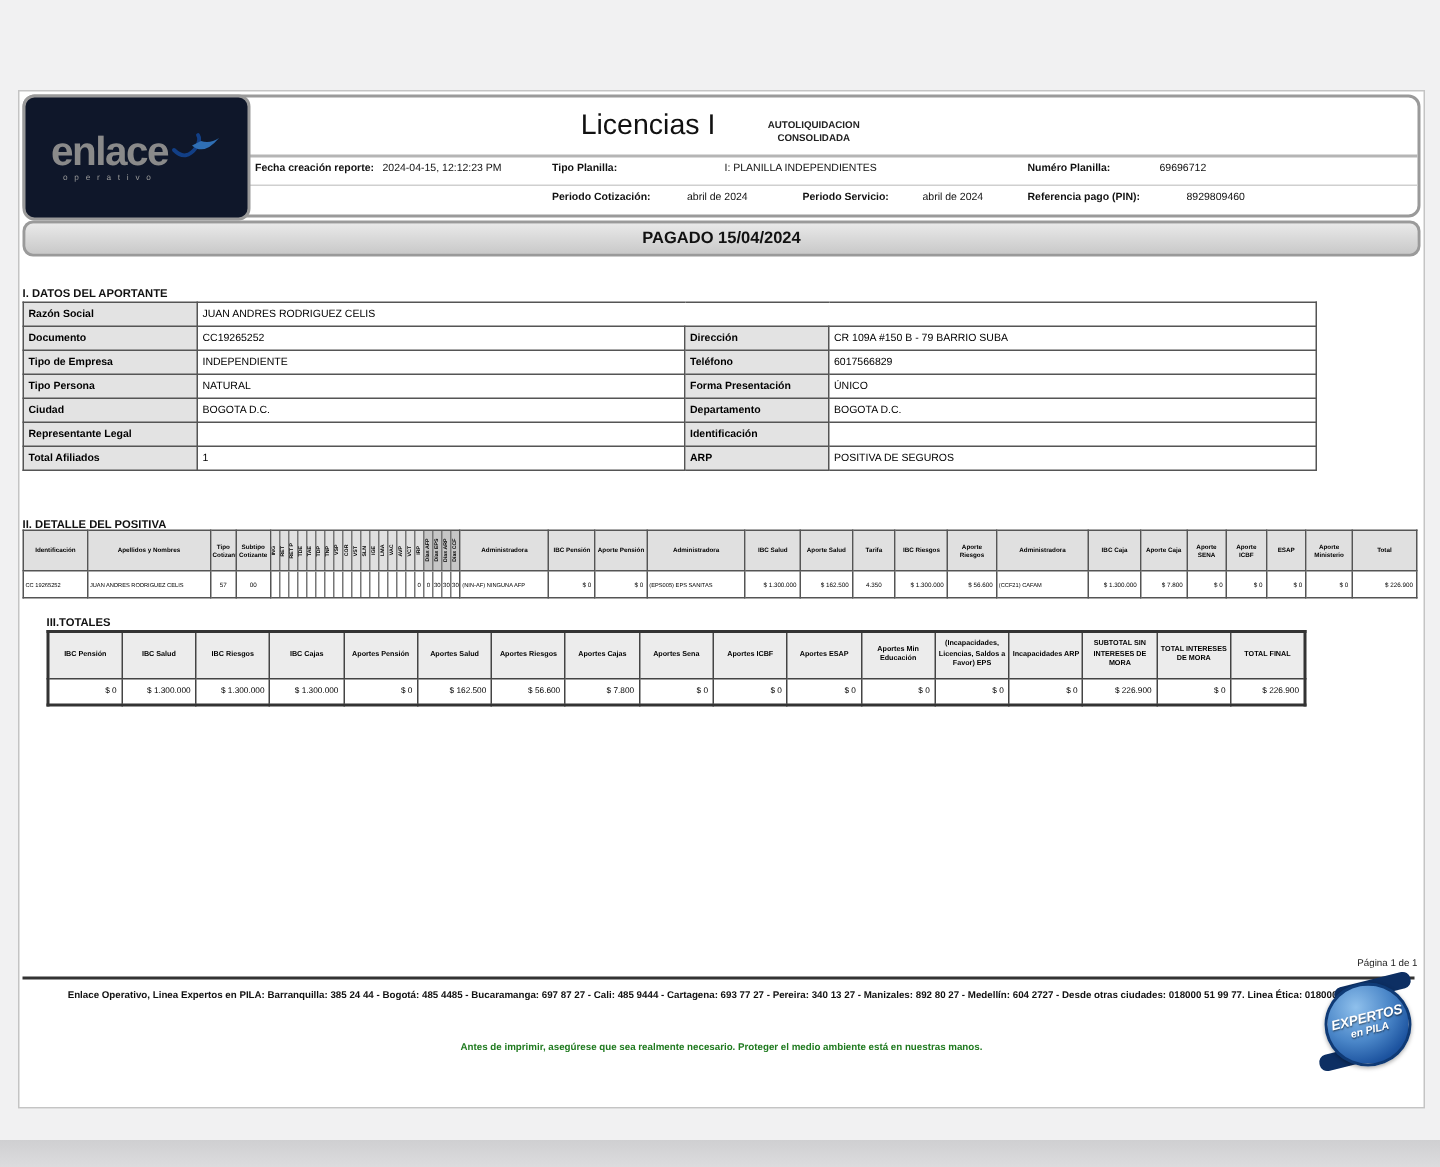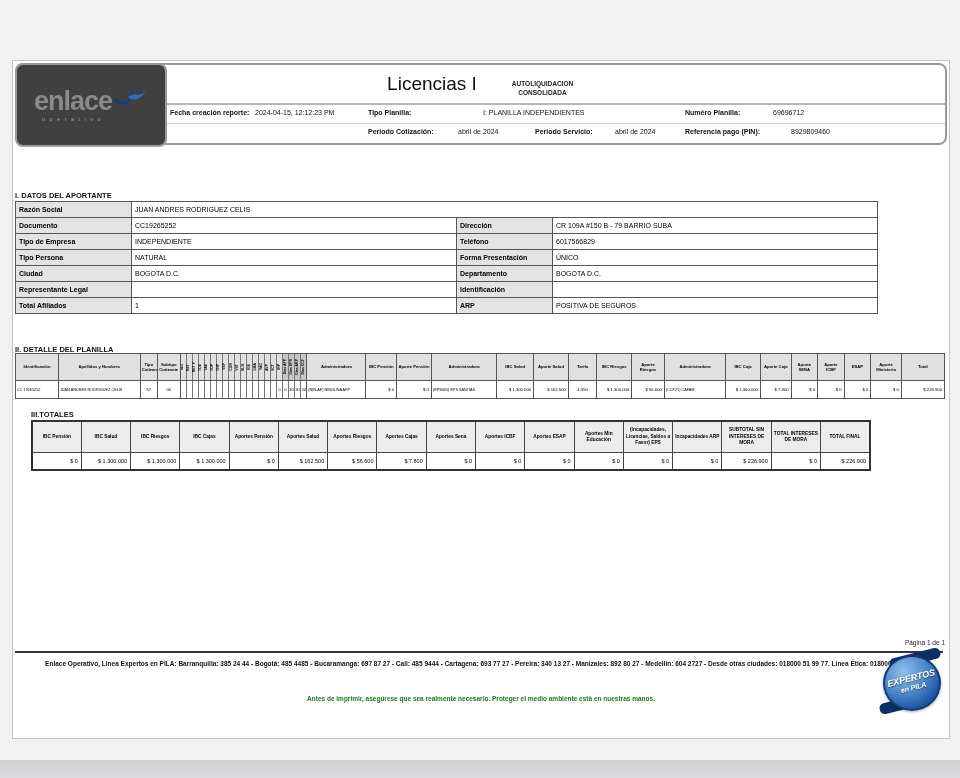--- a/index.html
+++ b/index.html
@@ -5,21 +5,21 @@
   html,body{margin:0;padding:0;width:960px;height:778px;background:#f1f1f2;
     font-family:"Liberation Sans",sans-serif;position:relative;overflow:hidden;}
   .page{position:absolute;left:12px;top:60px;width:936px;height:677px;background:#fff;
     border:1px solid #c4c4c4;}
   .bottom-strip{position:absolute;left:0;top:760px;width:960px;height:18px;
     background:linear-gradient(#cfcfd1,#dcdcde);}
   
   .header-box{position:absolute;left:2px;top:2px;width:928px;height:78px;
     border:2px solid #9a9a9a;border-radius:8px;background:#fff;}
   .logo-cell{position:absolute;left:-2px;top:-2px;width:148px;height:80px;
-    border:2px solid #9a9a9a;border-radius:8px;background:#404040;
+    border:2px solid #9a9a9a;border-radius:8px;background:#0f172a;
     display:flex;align-items:center;justify-content:center;z-index:2;text-align:right;}
   .logo-inner{display:flex;align-items:center;}
   .logo-text-wrap{display:flex;flex-direction:column;align-items:flex-start;}
   .logo-text{font-size:27px;font-weight:bold;color:#8a8a8a;letter-spacing:-1px;line-height:1;}
   .logo-sub{font-size:5.5px;color:#9a9a9a;letter-spacing:4.5px;margin-top:1px;margin-left:8px;}
   .logo-swoosh{margin-left:2px;margin-top:-8px;}
   .hdr-title{position:absolute;left:300px;top:8px;width:230px;text-align:center;
     font-size:19px;color:#111;}
   .hdr-sub{position:absolute;left:468px;top:14px;width:115px;text-align:center;
     font-size:6.5px;font-weight:bold;color:#222;line-height:1.4;}
@@ -127,20 +127,21 @@
     <span class="hf" style="left:756px;top:44px;">69696712</span>
 
     <span class="hf" style="left:351px;top:63px;"><b>Periodo Cotización:</b></span>
     <span class="hf" style="left:441px;top:63px;">abril de 2024</span>
     <span class="hf" style="left:518px;top:63px;"><b>Periodo Servicio:</b></span>
     <span class="hf" style="left:598px;top:63px;">abril de 2024</span>
     <span class="hf" style="left:668px;top:63px;"><b>Referencia pago (PIN):</b></span>
     <span class="hf" style="left:774px;top:63px;">8929809460</span>
   </div>
 
+  <div class="banner">PAGADO 15/04/2024</div>
 
   <div class="sec-title" style="left:2px;top:130px;">I. DATOS DEL APORTANTE</div>
   <table class="apt">
     <colgroup>
         <col style="width:116px">
         <col style="width:325px">
         <col style="width:96px">
         <col style="width:325px">
       </colgroup>
     <tbody>
@@ -182,21 +183,21 @@
       </tr>
         <tr>
         <td class="lbl">Total Afiliados</td>
         <td class="val">1</td>
         <td class="lbl">ARP</td>
         <td class="val">POSITIVA DE SEGUROS</td>
       </tr>
       </tbody>
   </table>
 
-  <div class="sec-title" style="left:2px;top:284px;">II. DETALLE DEL PLANILLA</div>
+  <div class="sec-title" style="left:2px;top:284px;">II. DETALLE DEL POSITIVA</div>
   <table class="det">
     <colgroup>
       <col style="width:42px">
         <col style="width:80px">
         <col style="width:17px">
         <col style="width:22px">
       <col style="width:124px">
       <col style="width:58px">
         <col style="width:30px">
         <col style="width:34px">

